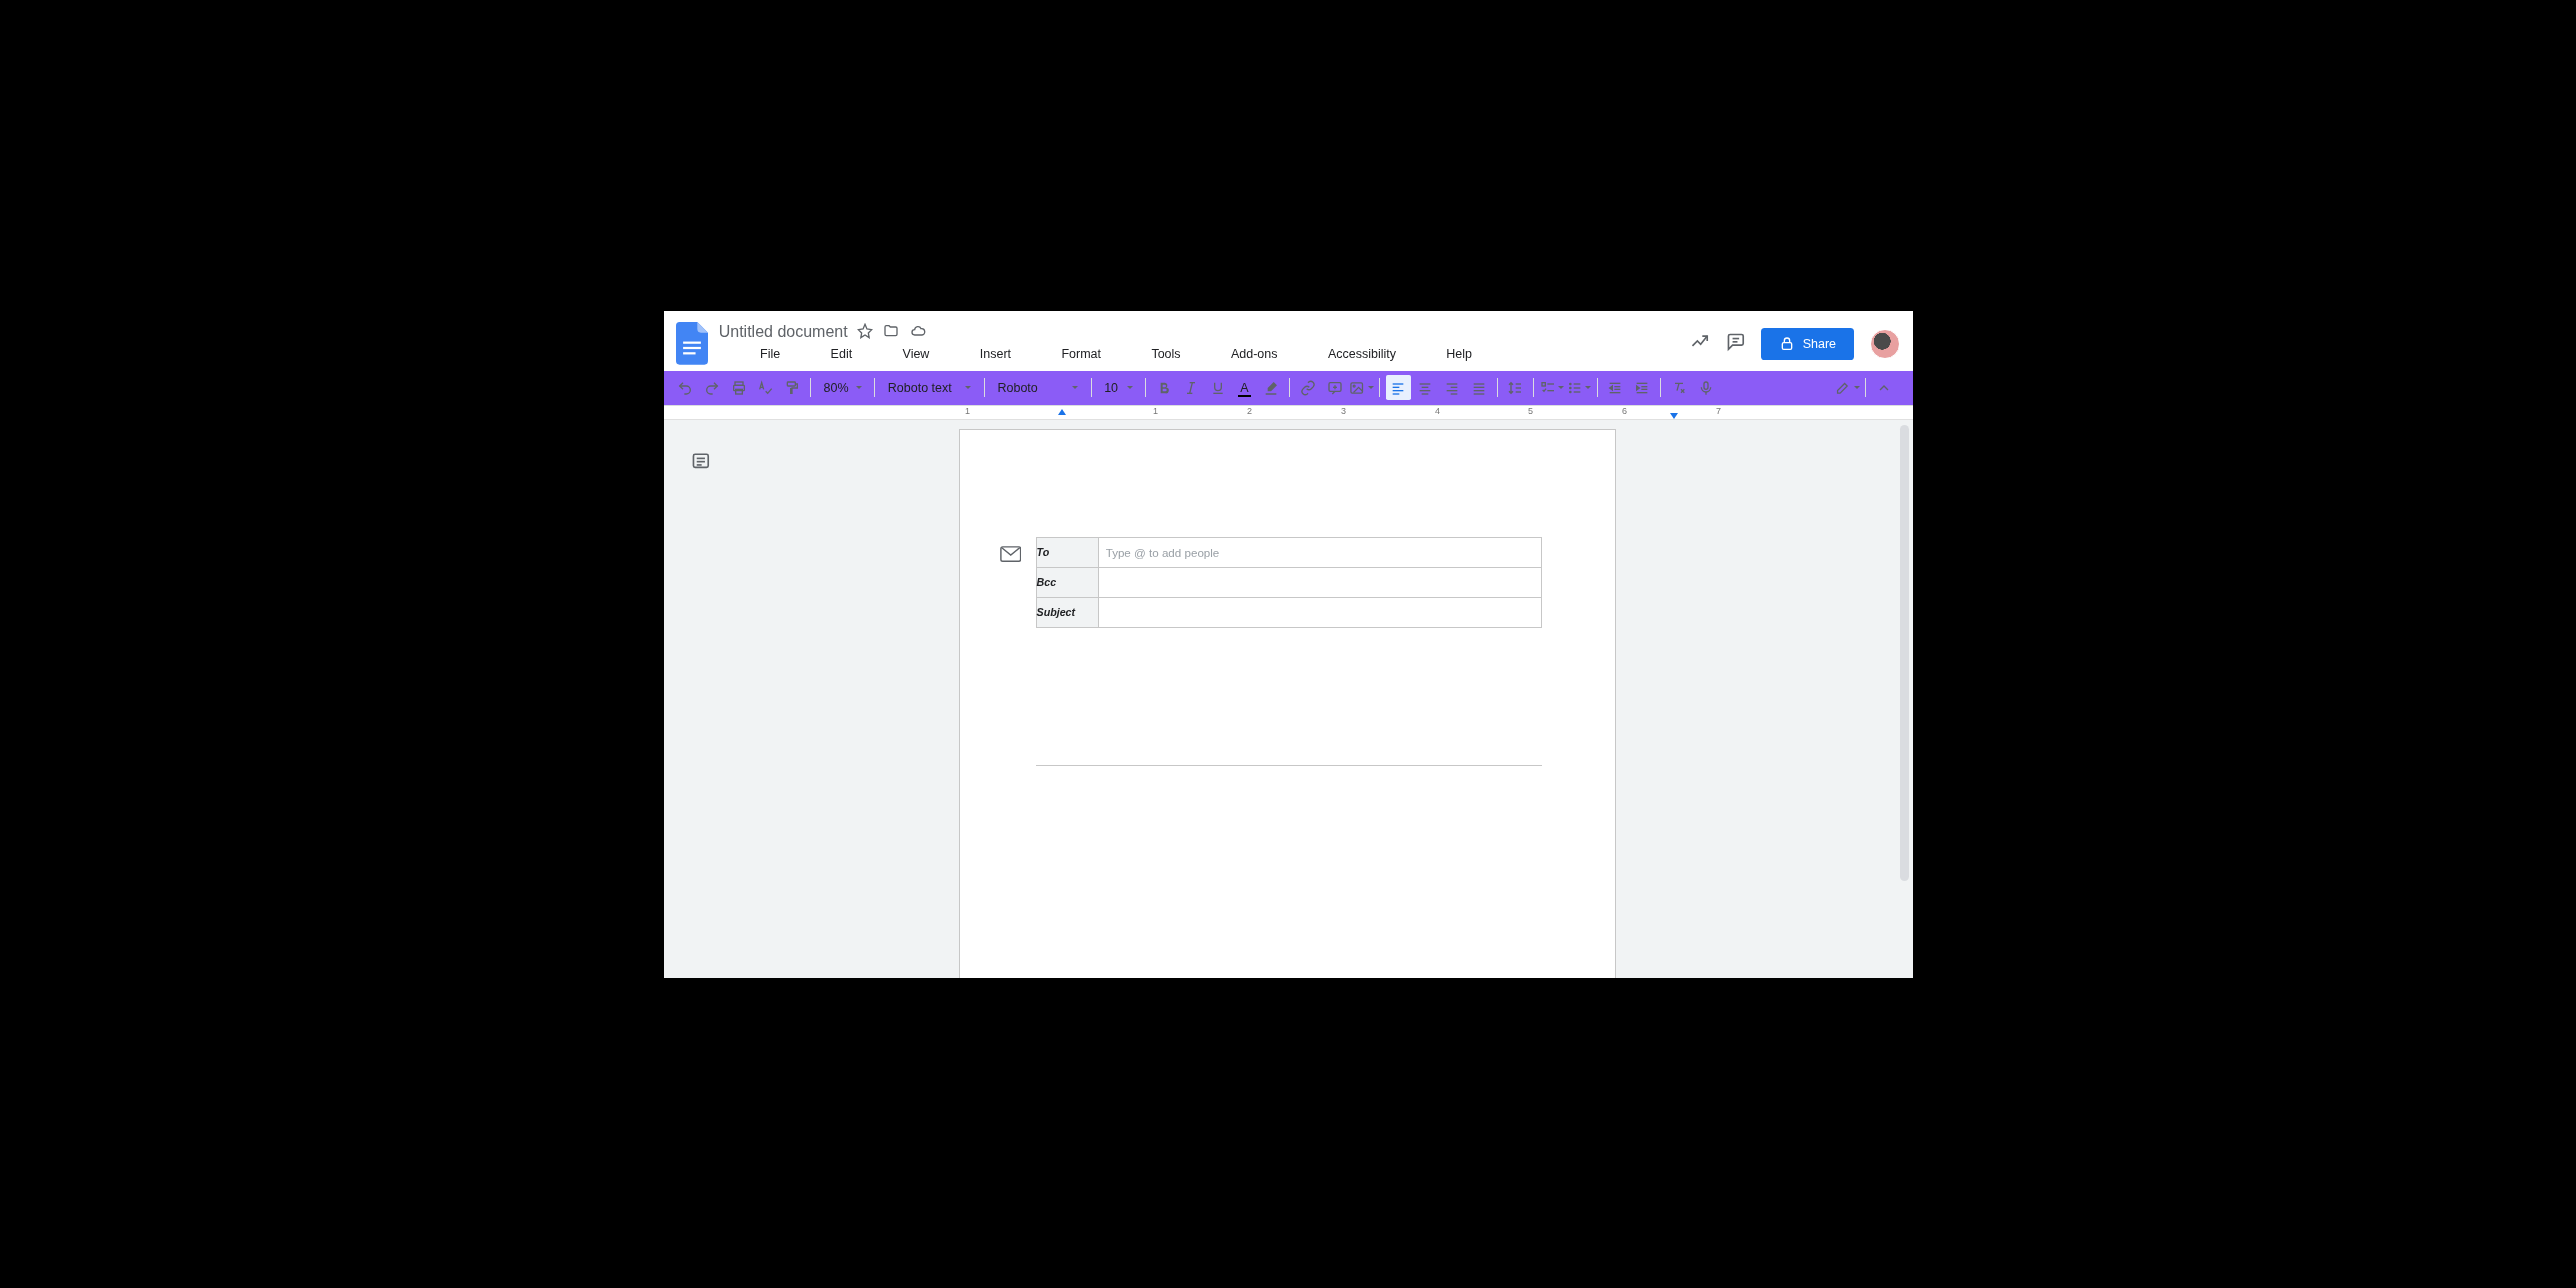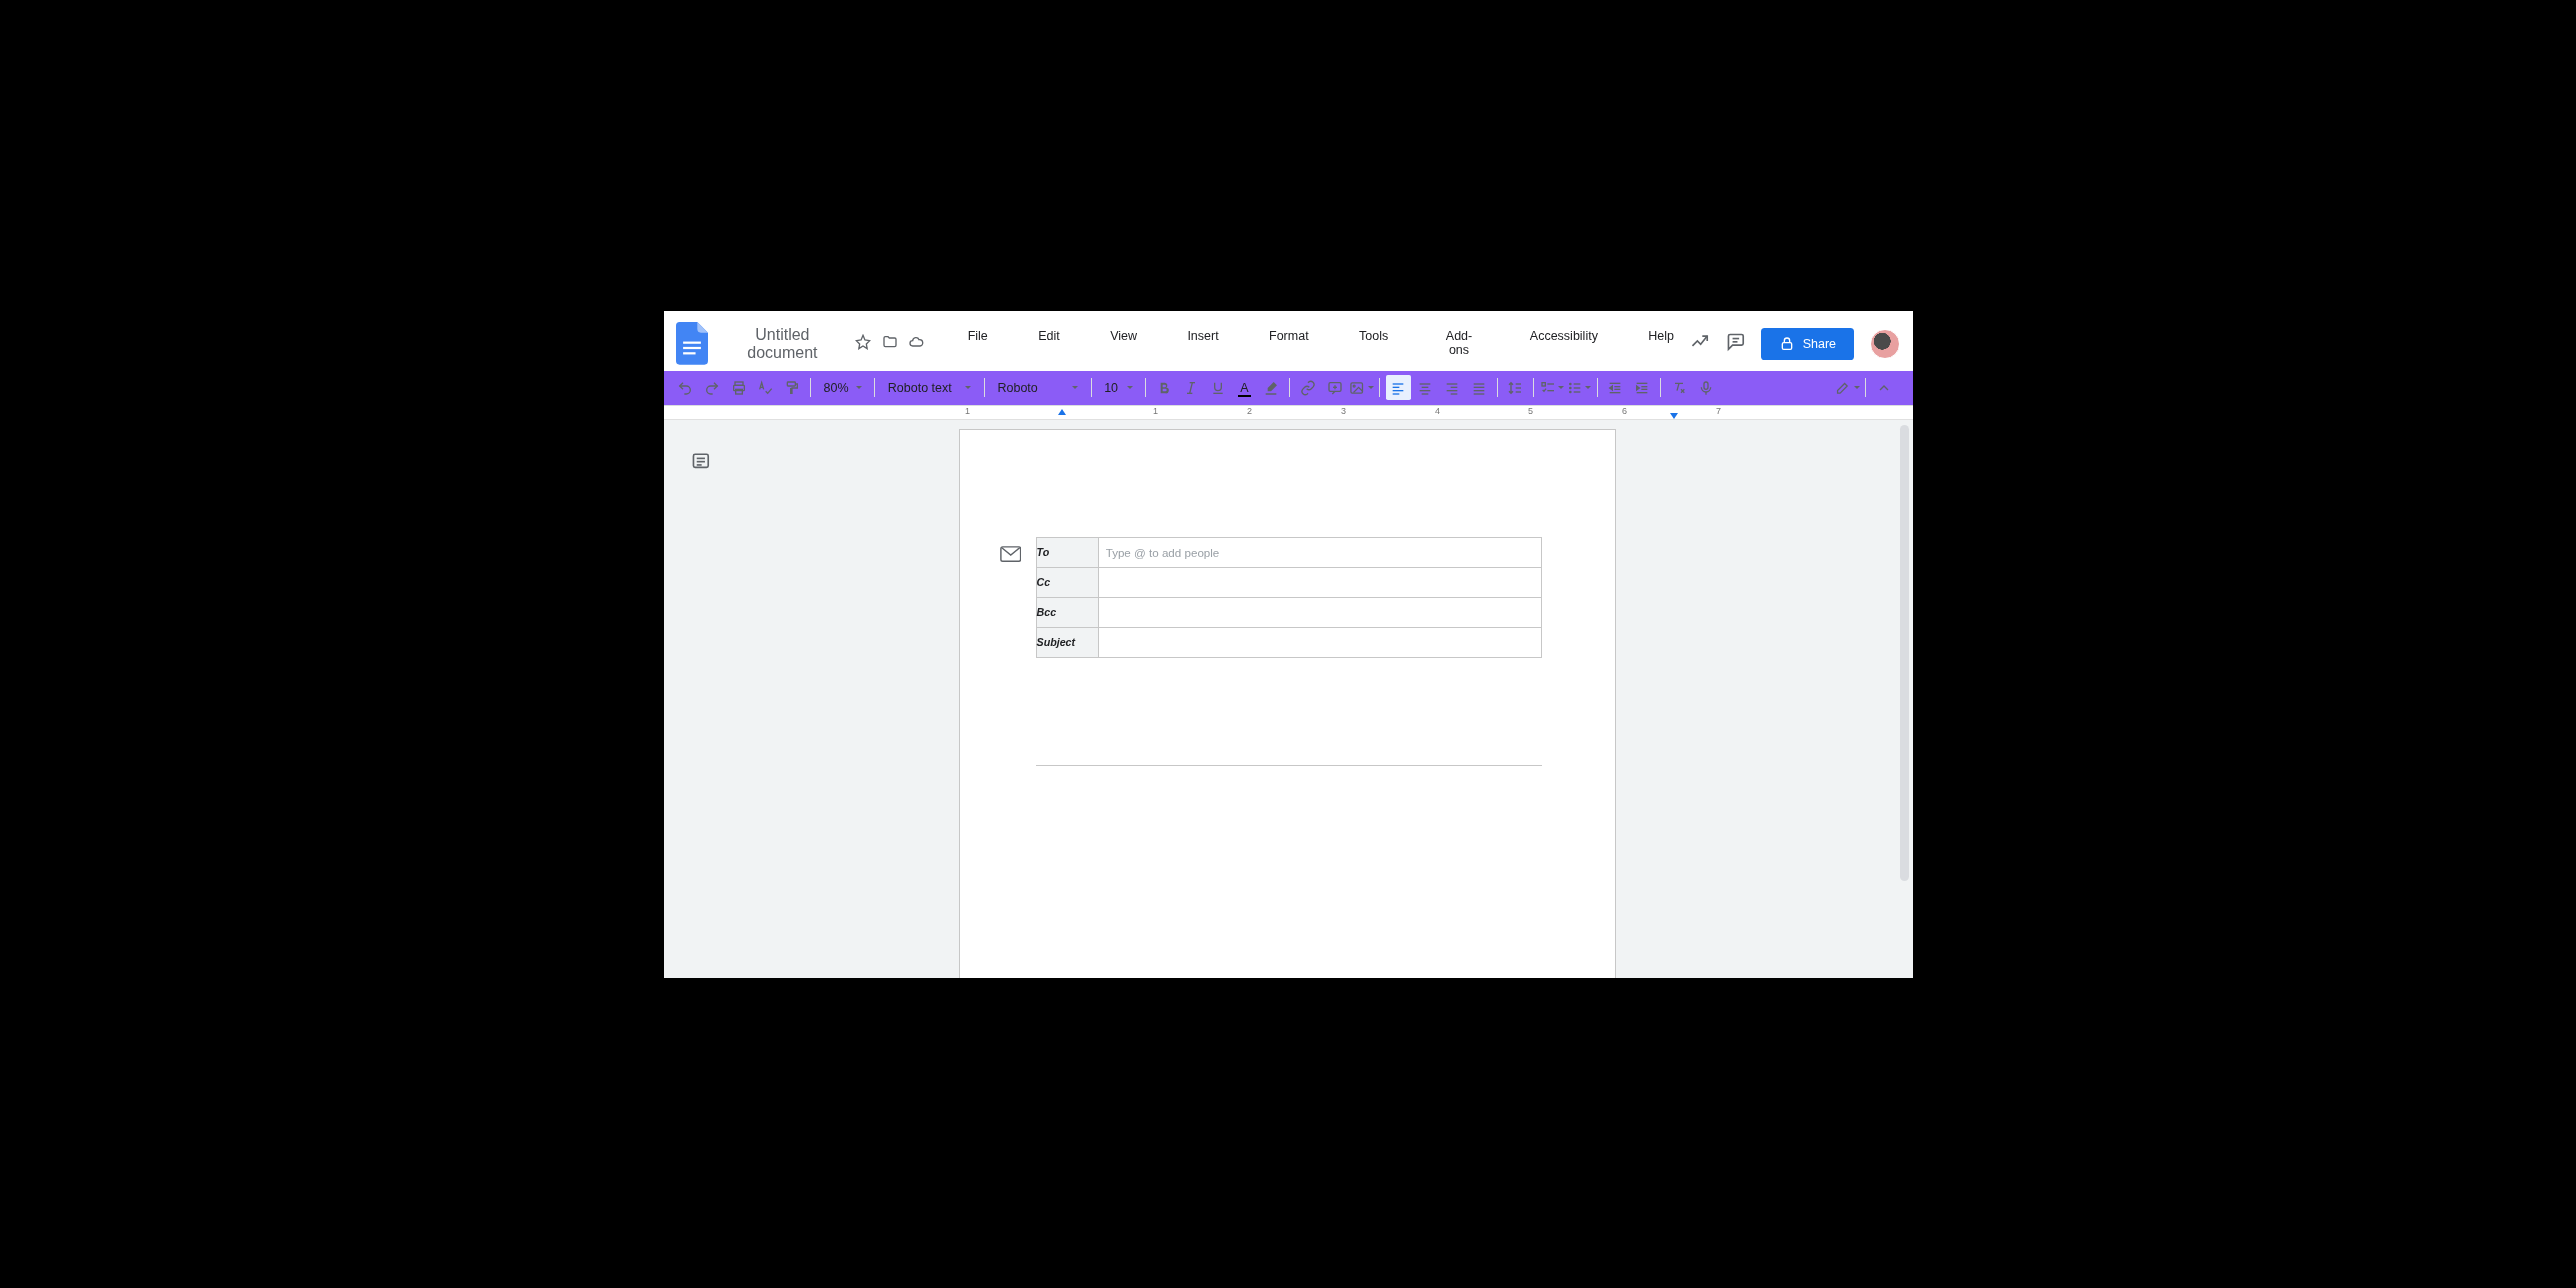--- a/index.html
+++ b/index.html
@@ -27,21 +27,21 @@
     display: flex;
     align-items: center;
     padding: 7.2px 12.5px 0 12.5px;
     gap: 10.7px;
     height: 59px;
   }
   .docs-logo {
     width: 32px; height: 43px;
     display: flex; align-items: center; justify-content: center;
   }
-  .titlebar-main { flex: 1; display: flex; flex-direction: row; gap: 1.8px; text-align: center; }
+  .titlebar-main { flex: 1; display: flex; flex-direction: column; gap: 1.8px; }
   .titlebar-row1 { display: flex; align-items: center; gap: 9px; }
   .doc-title { font-size: 16px; color: #5f6368; font-weight: 400; outline: none; }
   .title-icons { display: flex; gap: 10.7px; align-items: center; color: #5f6368; }
   .title-icons svg { width: 16px; height: 16px; }
   .menubar { display: flex; gap: 3.6px; }
   .menubar-item {
     font-size: 12.5px; color: #202124; padding: 3.6px 5.4px; border-radius: 3.6px;
     cursor: pointer;
     margin-left: 36px;
   }
@@ -454,24 +454,20 @@
           </svg>
       </div>
 
       <table class="email-table">
         <tbody>
             <tr>
           <td class="email-label">To</td>
           <td class="email-value"><input type="text" placeholder="Type @ to add people" style=""></td>
         </tr>
         <tr>
-          <td class="email-label">Cc</td>
-          <td class="email-value"><input type="text" style=""></td>
-        </tr>
-        <tr>
           <td class="email-label">Bcc</td>
           <td class="email-value"><input type="text" style=""></td>
         </tr>
         <tr>
           <td class="email-label">Subject</td>
           <td class="email-value"><input type="text" style=""></td>
         </tr>
       </tbody>
         </table>
 

